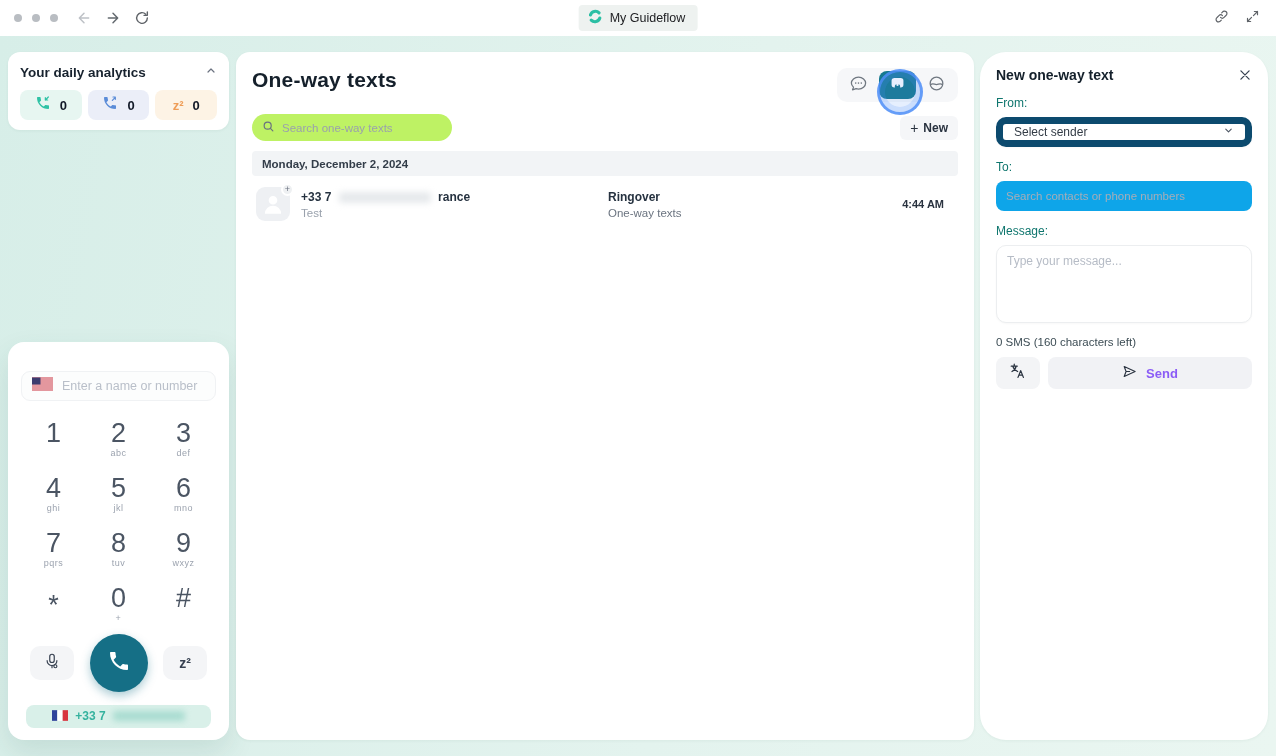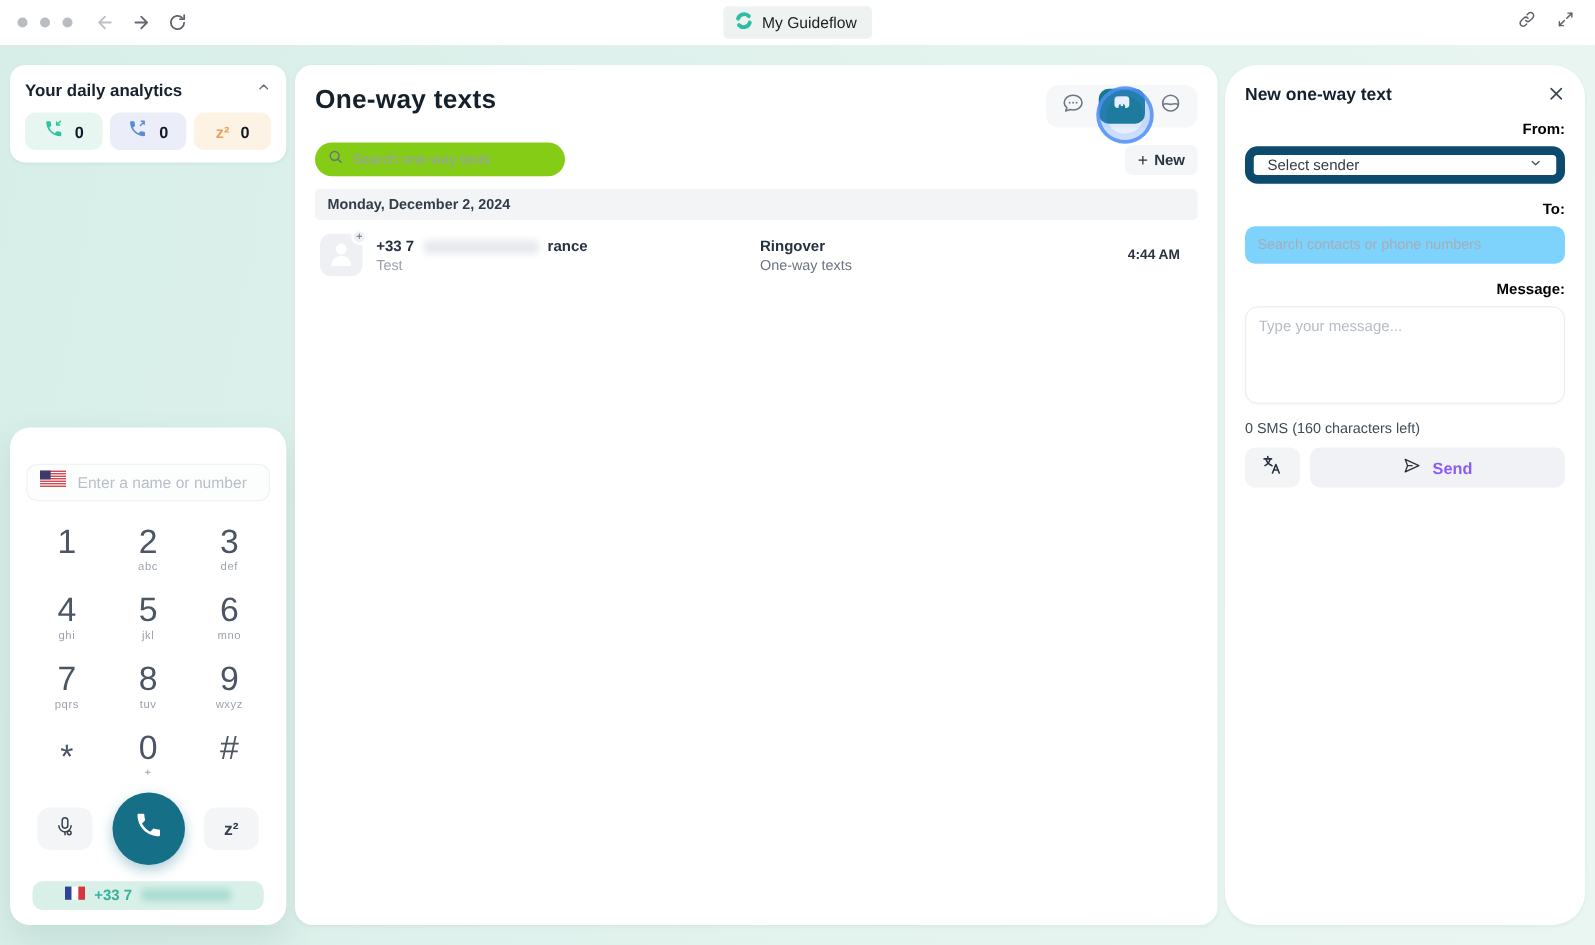--- a/index.html
+++ b/index.html
@@ -54,21 +54,21 @@
 
   
   .texts-panel { position:absolute; left:236px; top:16px; width:738px; height:688px; padding:16px; border-radius:14px; }
   .tp-head { display:flex; align-items:flex-start; justify-content:space-between; }
   .tp-title { font-size:21px; font-weight:700; color:#15202b; letter-spacing:.2px; }
   .icon-group { position:relative; background:#f6f7f9; border-radius:10px; padding:3px; display:flex; gap:2px; }
   .ig-btn { width:37px; height:28px; border-radius:8px; display:flex; align-items:center; justify-content:center; cursor:pointer; color:#6f7780; }
   .ig-btn.selected { background:#15788f; color:#fff; }
   .click-ring { position:absolute; left:40px; top:1px; width:46px; height:46px; border-radius:50%; border:3px solid rgba(79,142,247,.85); background:rgba(79,142,247,.14); pointer-events:none; box-shadow:inset 0 0 0 5px rgba(79,142,247,.18); }
   .tp-toolbar { display:flex; align-items:center; justify-content:space-between; margin-top:12px; }
-  .search-box { width:200px; height:27px; border-radius:14px; background:#84cc16; display:flex; align-items:center; gap:7px; padding:0 10px; }
+  .search-box { width:200px; height:27px; border-radius:14px; background:#bef264; display:flex; align-items:center; gap:7px; padding:0 10px; }
   .search-box input { border:none; outline:none; background:transparent; width:100%; font-size:11.5px; color:#333; font-family:"Liberation Sans",sans-serif; }
   .search-box input::placeholder { color:#9aa1ac; }
   .new-btn { height:24px; padding:0 10px; border-radius:6px; background:#f5f6f8; display:flex; align-items:center; gap:5px; cursor:pointer; }
   .new-btn .plus { font-size:14px; color:#2a3340; line-height:1; }
   .new-btn .lbl { font-size:12px; font-weight:600; color:#2a3340; }
   .date-bar { margin-top:10px; height:25px; border-radius:4px; background:#f2f4f6; display:flex; align-items:center; padding:0 10px; font-size:11.5px; font-weight:700; color:#333d49; }
   .msg-row { display:flex; align-items:center; gap:11px; padding:11px 4px; cursor:pointer; }
   .avatar-wrap { position:relative; width:34px; height:34px; flex:none; }
   .avatar { width:34px; height:34px; border-radius:9px; background:#eef0f3; display:flex; align-items:flex-end; justify-content:center; overflow:hidden; }
   .plus-badge { position:absolute; top:-4px; right:-4px; width:13px; height:13px; border-radius:50%; background:#eef0f2; border:2px solid #fff; color:#6b7280; font-size:9px; line-height:9px; text-align:center; }
@@ -78,24 +78,24 @@
   .msg-col2 { flex:1; }
   .msg-sender { font-size:12px; font-weight:600; color:#263240; }
   .msg-cat { font-size:11.5px; color:#6b7480; margin-top:3px; }
   .msg-time { font-size:11px; font-weight:700; color:#2a3340; margin-left:auto; padding-right:10px; }
 
   
   .compose { position:absolute; left:980px; top:16px; width:288px; height:688px; border-radius:26px; padding:13px 16px; }
   .cp-head { display:flex; align-items:center; justify-content:space-between; margin-top:2px; }
   .cp-title { font-size:14px; font-weight:700; color:#14202b; }
   .close-btn { cursor:pointer; color:#374151; display:flex; }
-  .cp-label { font-size:12px; font-weight:700; color:#000000; margin:13px 0 7px;text-align:right; }
+  .cp-label { font-size:12px; font-weight:400; color:#0f766e; margin:13px 0 7px; }
   .select { height:30px; border:7px solid #0c4a6e; border-radius:10px; display:flex; align-items:center; justify-content:space-between; padding:0 11px; cursor:pointer; box-shadow:0 1px 2px rgba(0,0,0,.03); }
   .select span { font-size:12px; color:#333c46; }
-  .to-input { width:100%; height:30px; border:none; outline:none; border-radius:8px; background:#7dd3fc; padding:0 10px; font-size:11.5px; color:#333; font-family:"Liberation Sans",sans-serif; }
+  .to-input { width:100%; height:30px; border:none; outline:none; border-radius:8px; background:#0ea5e9; padding:0 10px; font-size:11.5px; color:#333; font-family:"Liberation Sans",sans-serif; }
   .to-input::placeholder { color:#a6adb8; }
   .msg-area { width:100%; height:78px; border:1px solid #eceef0; border-radius:10px; padding:8px 10px; font-size:12px; color:#a16207; resize:none; outline:none; font-family:"Liberation Sans",sans-serif; box-shadow:0 1px 2px rgba(0,0,0,.03); }
   .msg-area::placeholder { color:#b6bcc6; }
   .sms-counter { font-size:11.5px; color:#3d4d55; margin:9px 0 9px; }
   .send-row { display:flex; gap:8px; }
   .translate-btn { width:44px; height:32px; border-radius:8px; background:#f3f4f6; display:flex; align-items:center; justify-content:center; cursor:pointer; color:#2a3340; }
   .send-btn { flex:1; height:32px; border-radius:8px; background:#f1f2f5; display:flex; align-items:center; justify-content:center; gap:9px; cursor:pointer; }
   .send-btn span { font-size:13px; font-weight:600; color:#8b5cf6; }
 
   svg { flex:none; }

